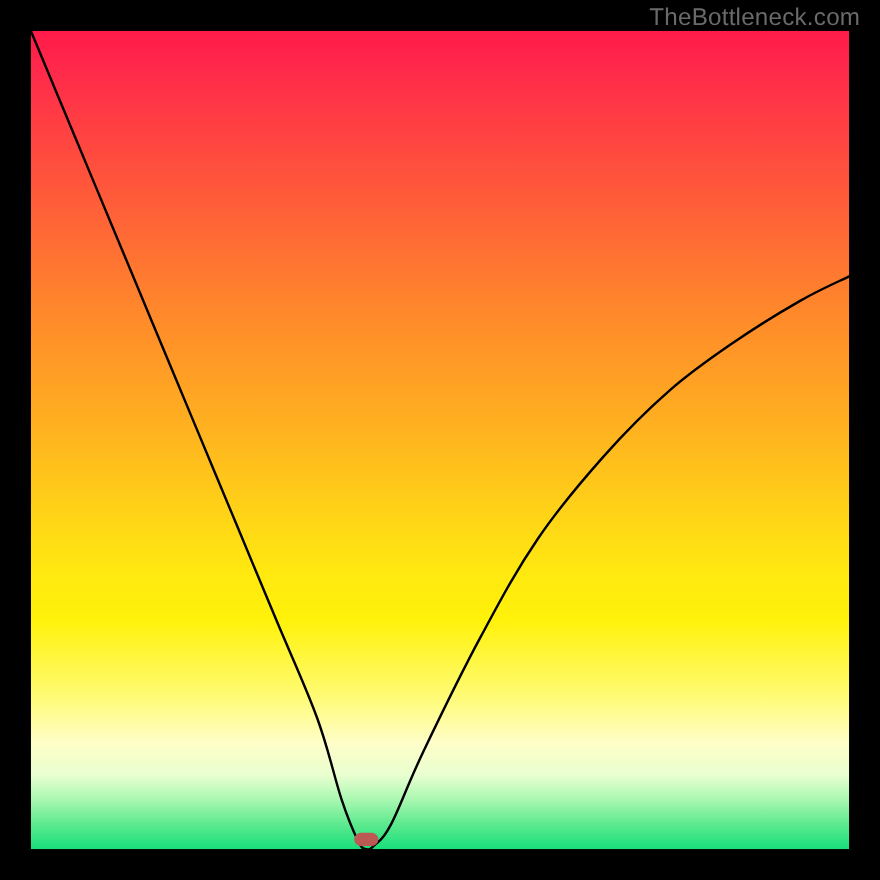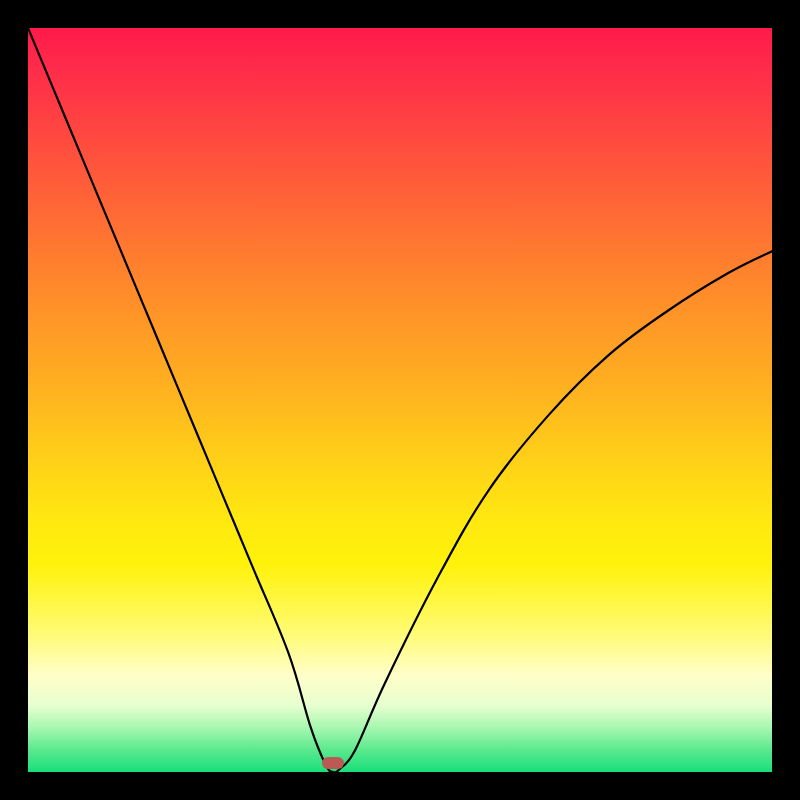--- a/index.html
+++ b/index.html
@@ -71,20 +71,21 @@
     background: #bb5a55;
     border-radius: 6px;
     transform: translate(-50%, -50%);
     z-index: 3;
   }
 </style>
 </head>
 <body>
 
 <div class="frame">
+  <div class="watermark">TheBottleneck.com</div>
   <div class="plot">
     <div class="gradient-bg"></div>
     <svg class="curve" viewBox="0 0 744 744" preserveAspectRatio="none">
       <path id="curve-path" fill="none" stroke="#000" stroke-width="2.2" stroke-linejoin="round" stroke-linecap="round" d="M 0.00 0.00 C 6.70 16.07, 23.81 57.14, 37.20 89.28 C 50.59 121.42, 61.01 146.42, 74.40 178.56 C 87.79 210.70, 98.21 235.70, 111.60 267.84 C 124.99 299.98, 135.41 324.98, 148.80 357.12 C 162.19 389.26, 172.61 414.26, 186.00 446.40 C 199.39 478.54, 209.81 503.54, 223.20 535.68 C 236.59 567.82, 249.69 595.50, 260.40 624.96 C 271.11 654.42, 276.02 679.27, 282.72 699.36 C 289.42 719.45, 293.58 728.52, 297.60 736.56 C 301.62 744.60, 302.36 743.33, 305.04 744.00 C 307.72 744.67, 308.46 744.30, 312.48 740.28 C 316.50 736.26, 319.32 737.08, 327.36 721.68 C 335.40 706.28, 342.39 685.52, 357.12 654.72 C 371.85 623.92, 390.45 585.38, 409.20 550.56 C 427.95 515.74, 441.19 490.74, 461.28 461.28 C 481.37 431.82, 499.37 410.99, 520.80 386.88 C 542.23 362.77, 558.89 346.11, 580.32 327.36 C 601.75 308.61, 618.41 297.45, 639.84 282.72 C 661.27 267.99, 680.61 256.23, 699.36 245.52 C 718.11 234.81, 735.96 227.22, 744.00 223.20"></path>
     </svg>
     <div class="marker" id="marker" style="left: 305.04px; top: 735.072px;"></div>
   </div>
 </div>
 
 </body></html>

